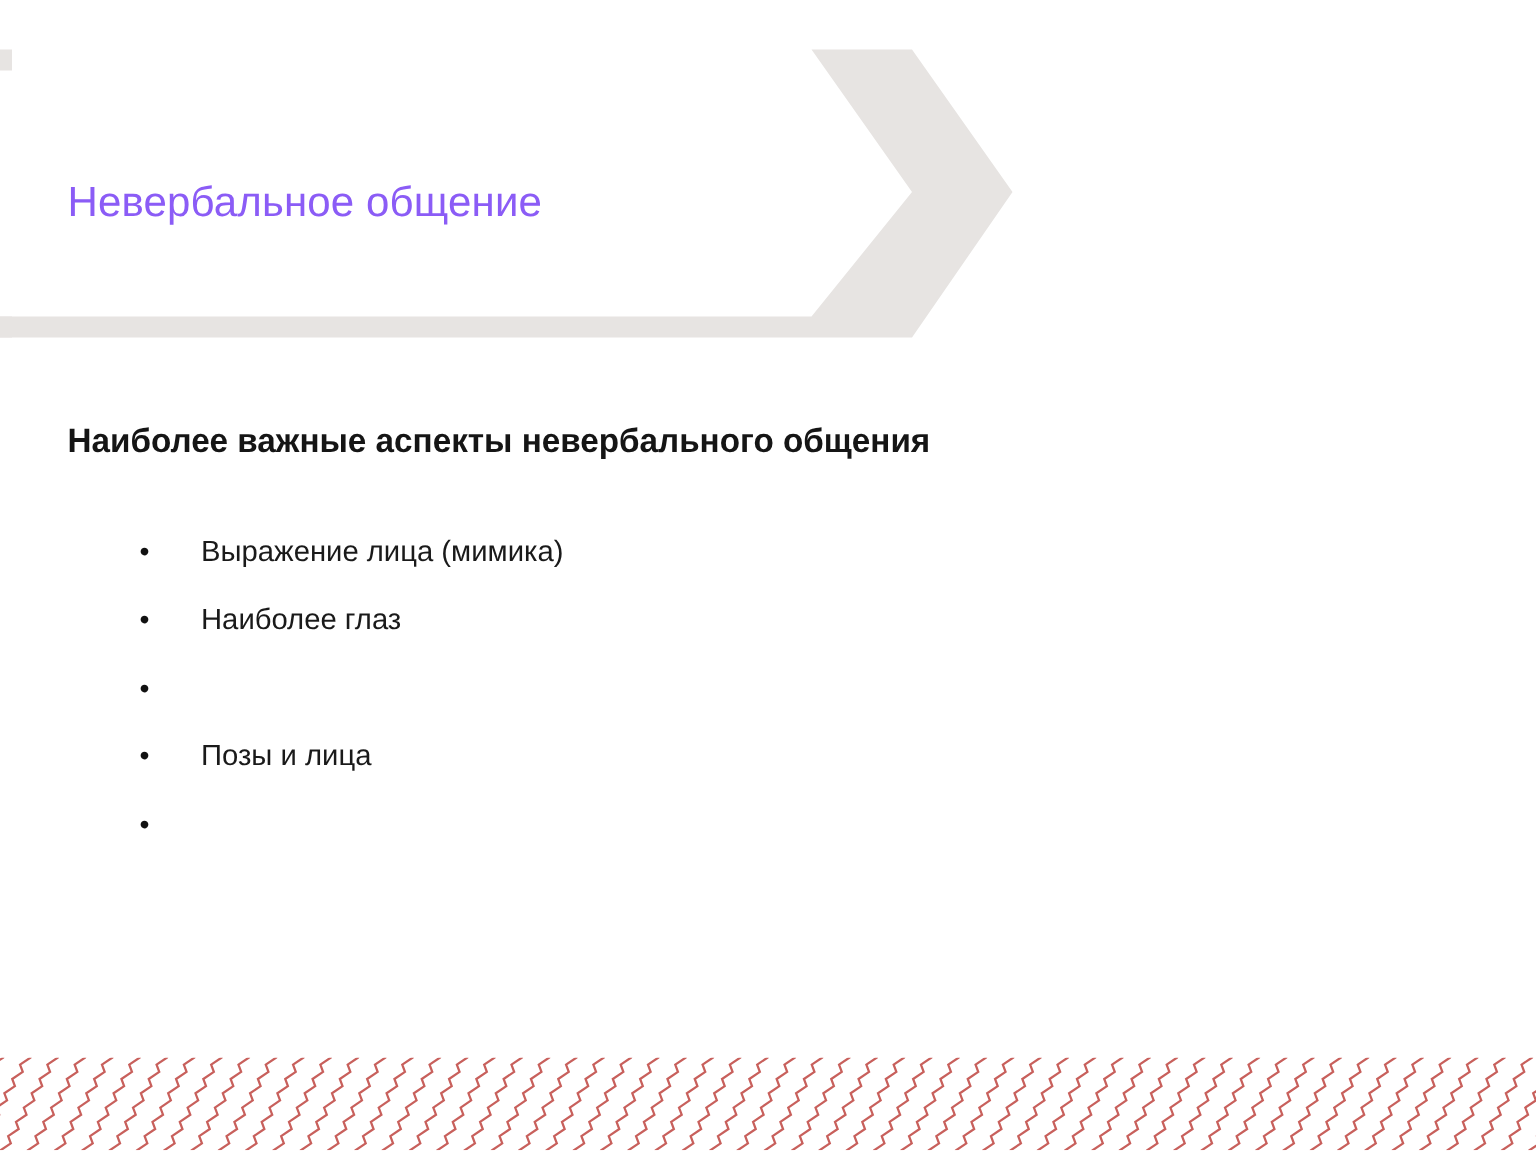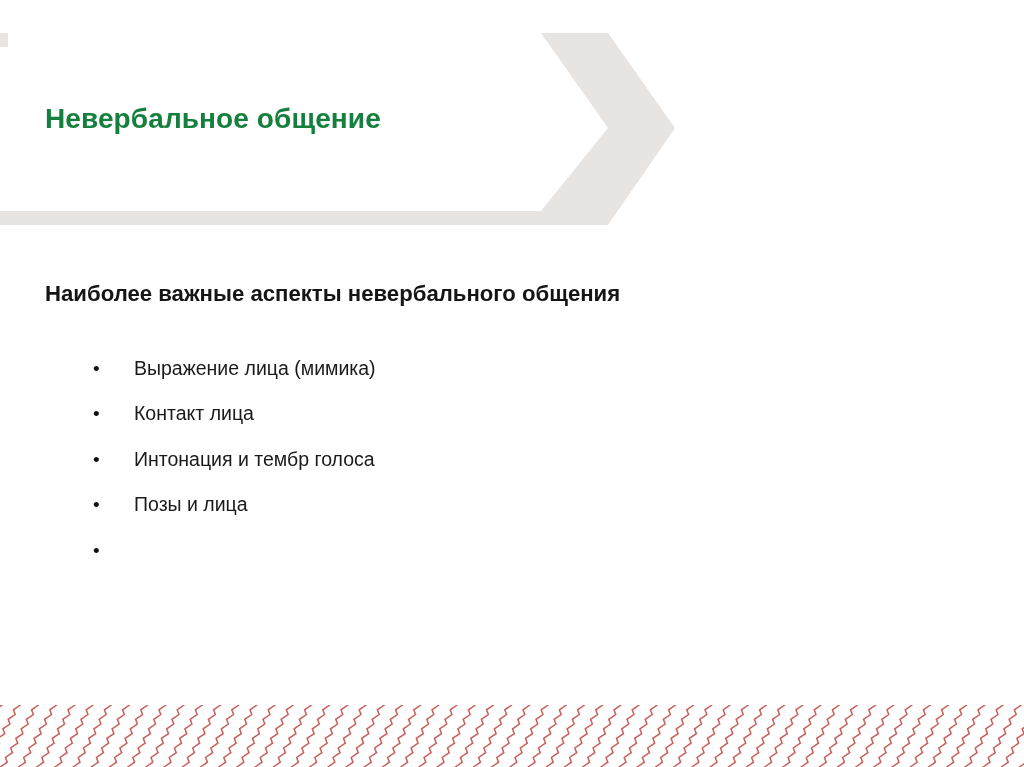--- a/index.html
+++ b/index.html
@@ -28,24 +28,24 @@
     height: 250px;
     pointer-events: none;
   }
   #title-banner svg {
     display: block;
   }
 
   #title-text {
     position: absolute;
     left: 45px;
-    top: 84px;
+    top: 100px;
     font-size: 28px;
-    font-weight: bold;
-    color: #15803d;
+    font-weight: normal;
+    color: #8b5cf6;
     letter-spacing: 0.1px;
     white-space: nowrap;
   }
 
   
   #subtitle {
     position: absolute;
     left: 45px;
     top: 262px;
     font-size: 22.5px;
@@ -120,25 +120,24 @@
 
   <h2 id="subtitle">Наиболее важные аспекты невербального общения</h2>
 
   <ul id="bullet-list">
     <li class="bullet-row">
       <span class="bullet-mark">•</span>
       <span class="bullet-label">Выражение лица (мимика)</span>
     </li>
     <li class="bullet-row">
       <span class="bullet-mark">•</span>
-      <span class="bullet-label">Контакт лица</span>
-    </li>
-    <li class="bullet-row">
-      <span class="bullet-mark">•</span>
-      <span class="bullet-label">Интонация и тембр голоса</span>
+      <span class="bullet-label">Наиболее глаз</span>
+    </li>
+    <li class="bullet-row">
+      <span class="bullet-mark">•</span>
     </li>
     <li class="bullet-row">
       <span class="bullet-mark">•</span>
       <span class="bullet-label">Позы и лица</span>
     </li>
     <li class="bullet-row">
       <span class="bullet-mark">•</span>
     </li>
   </ul>
 

